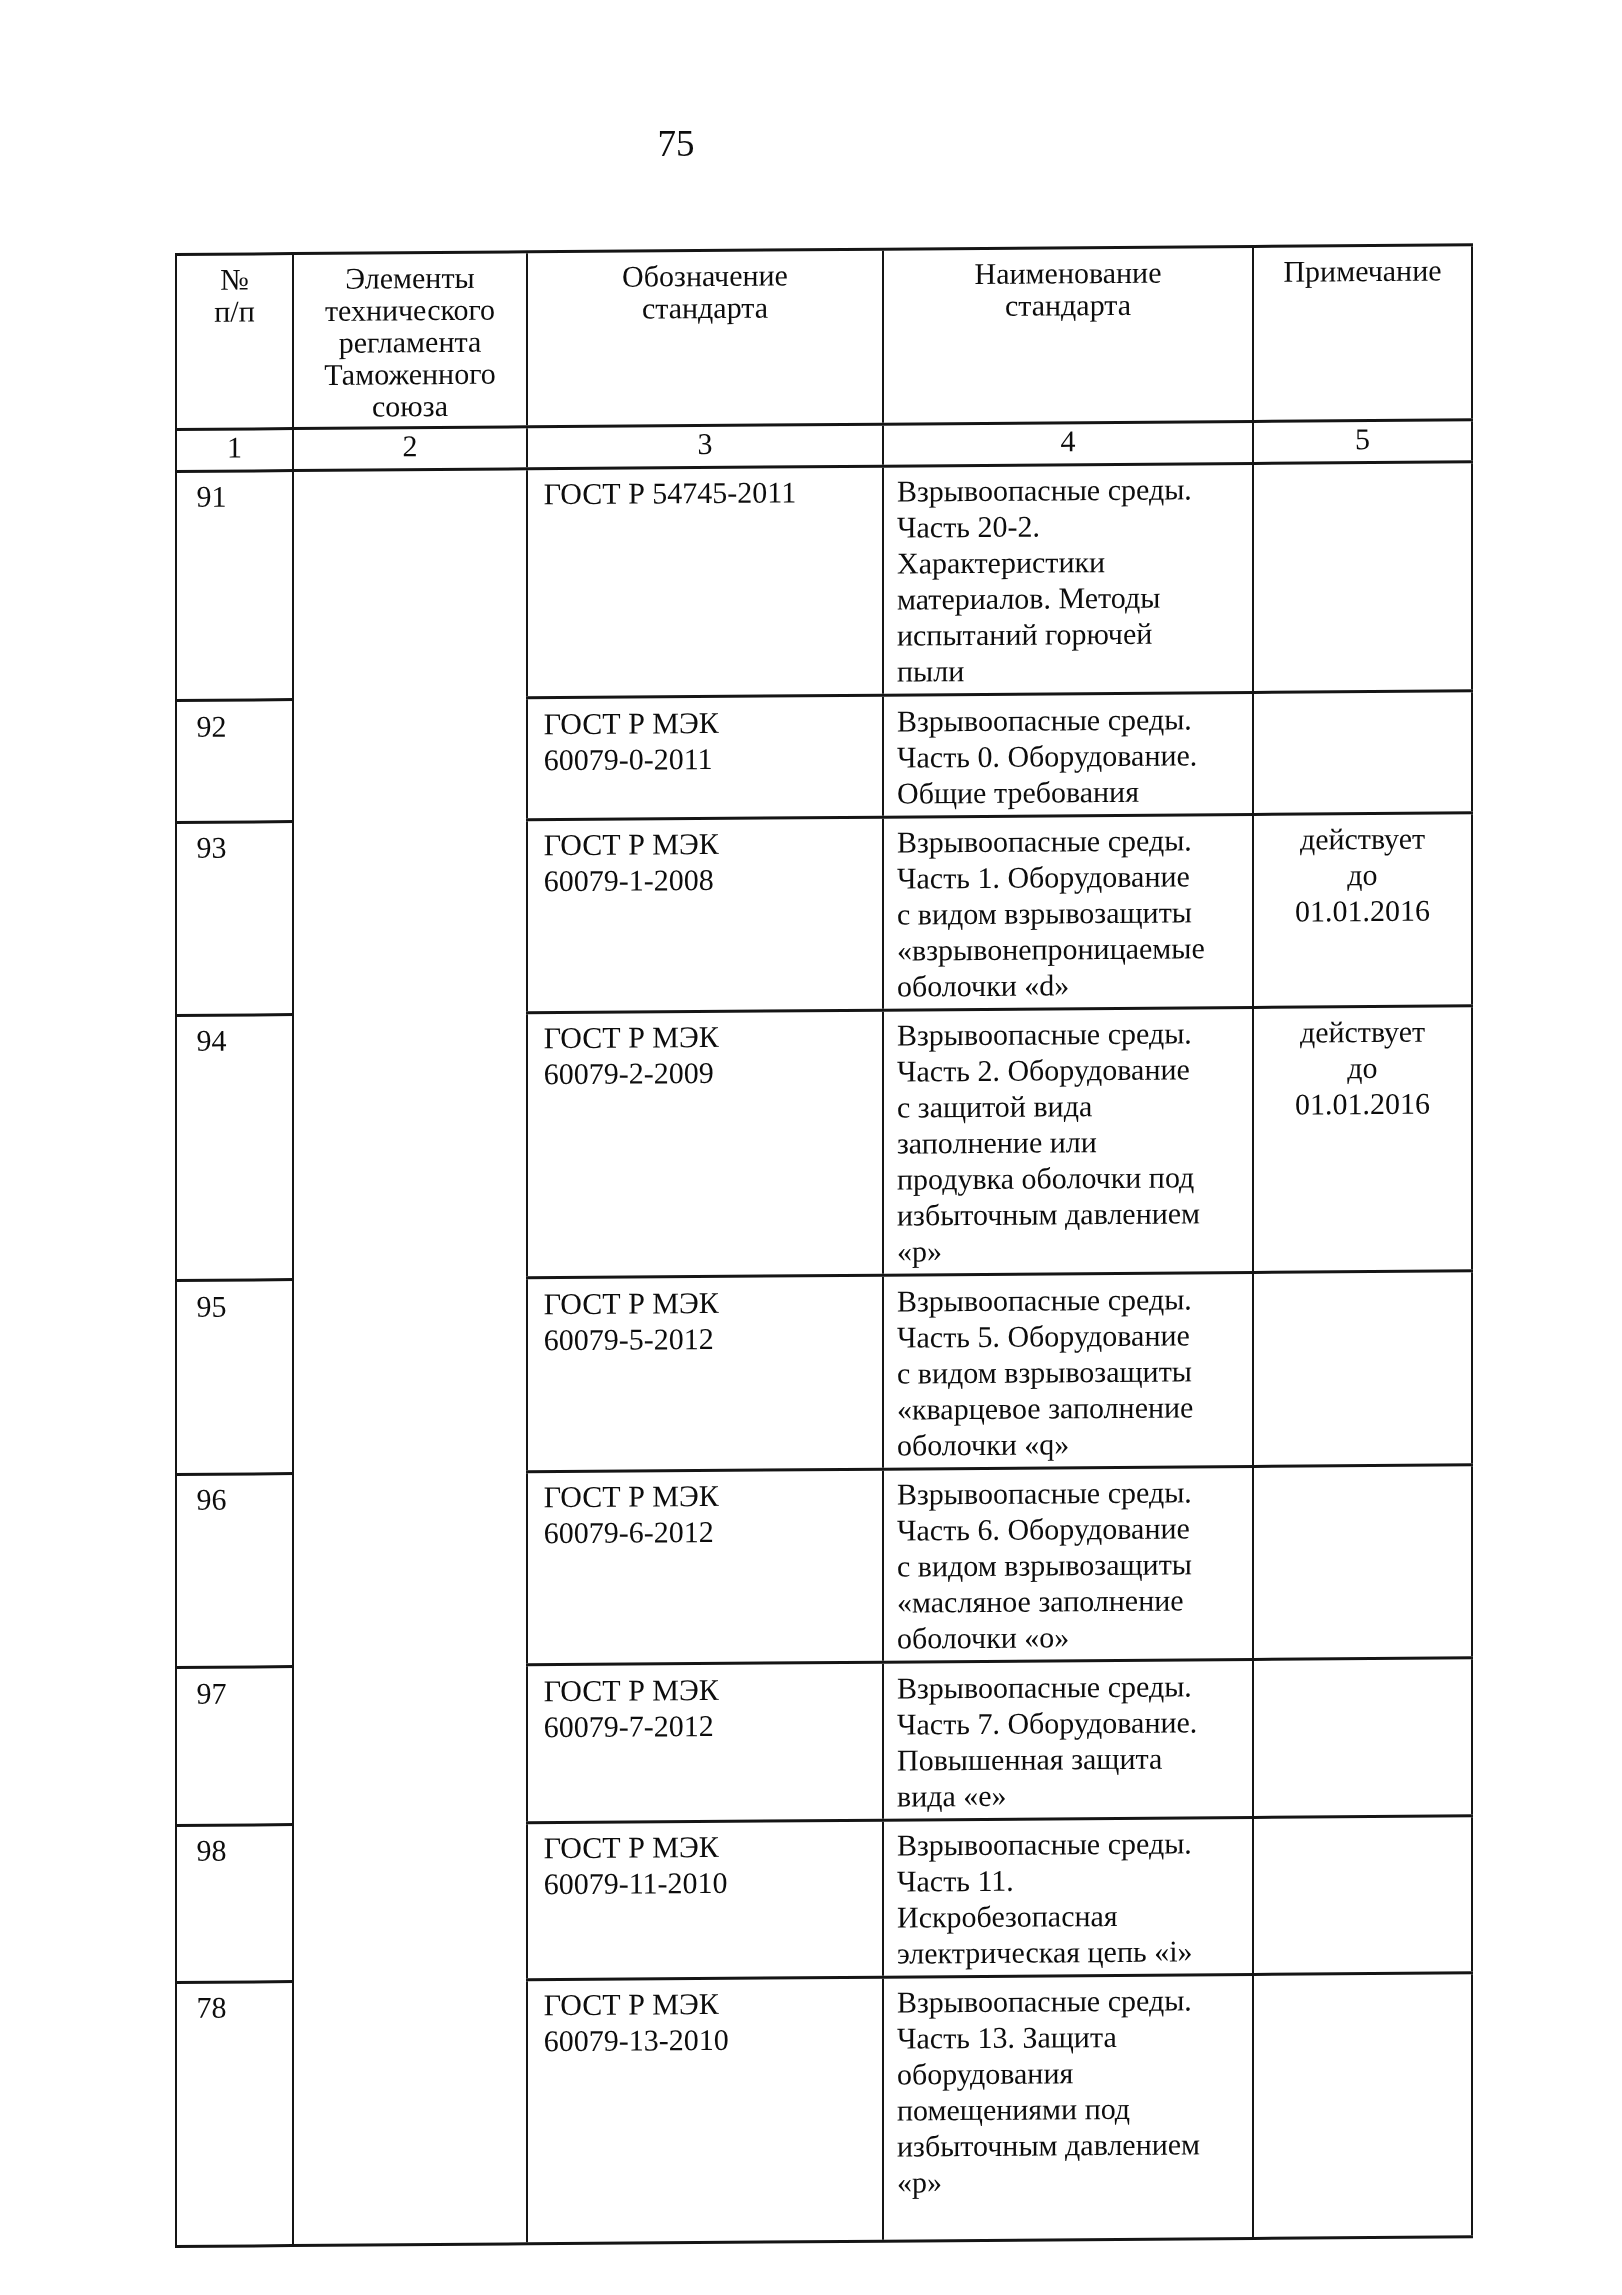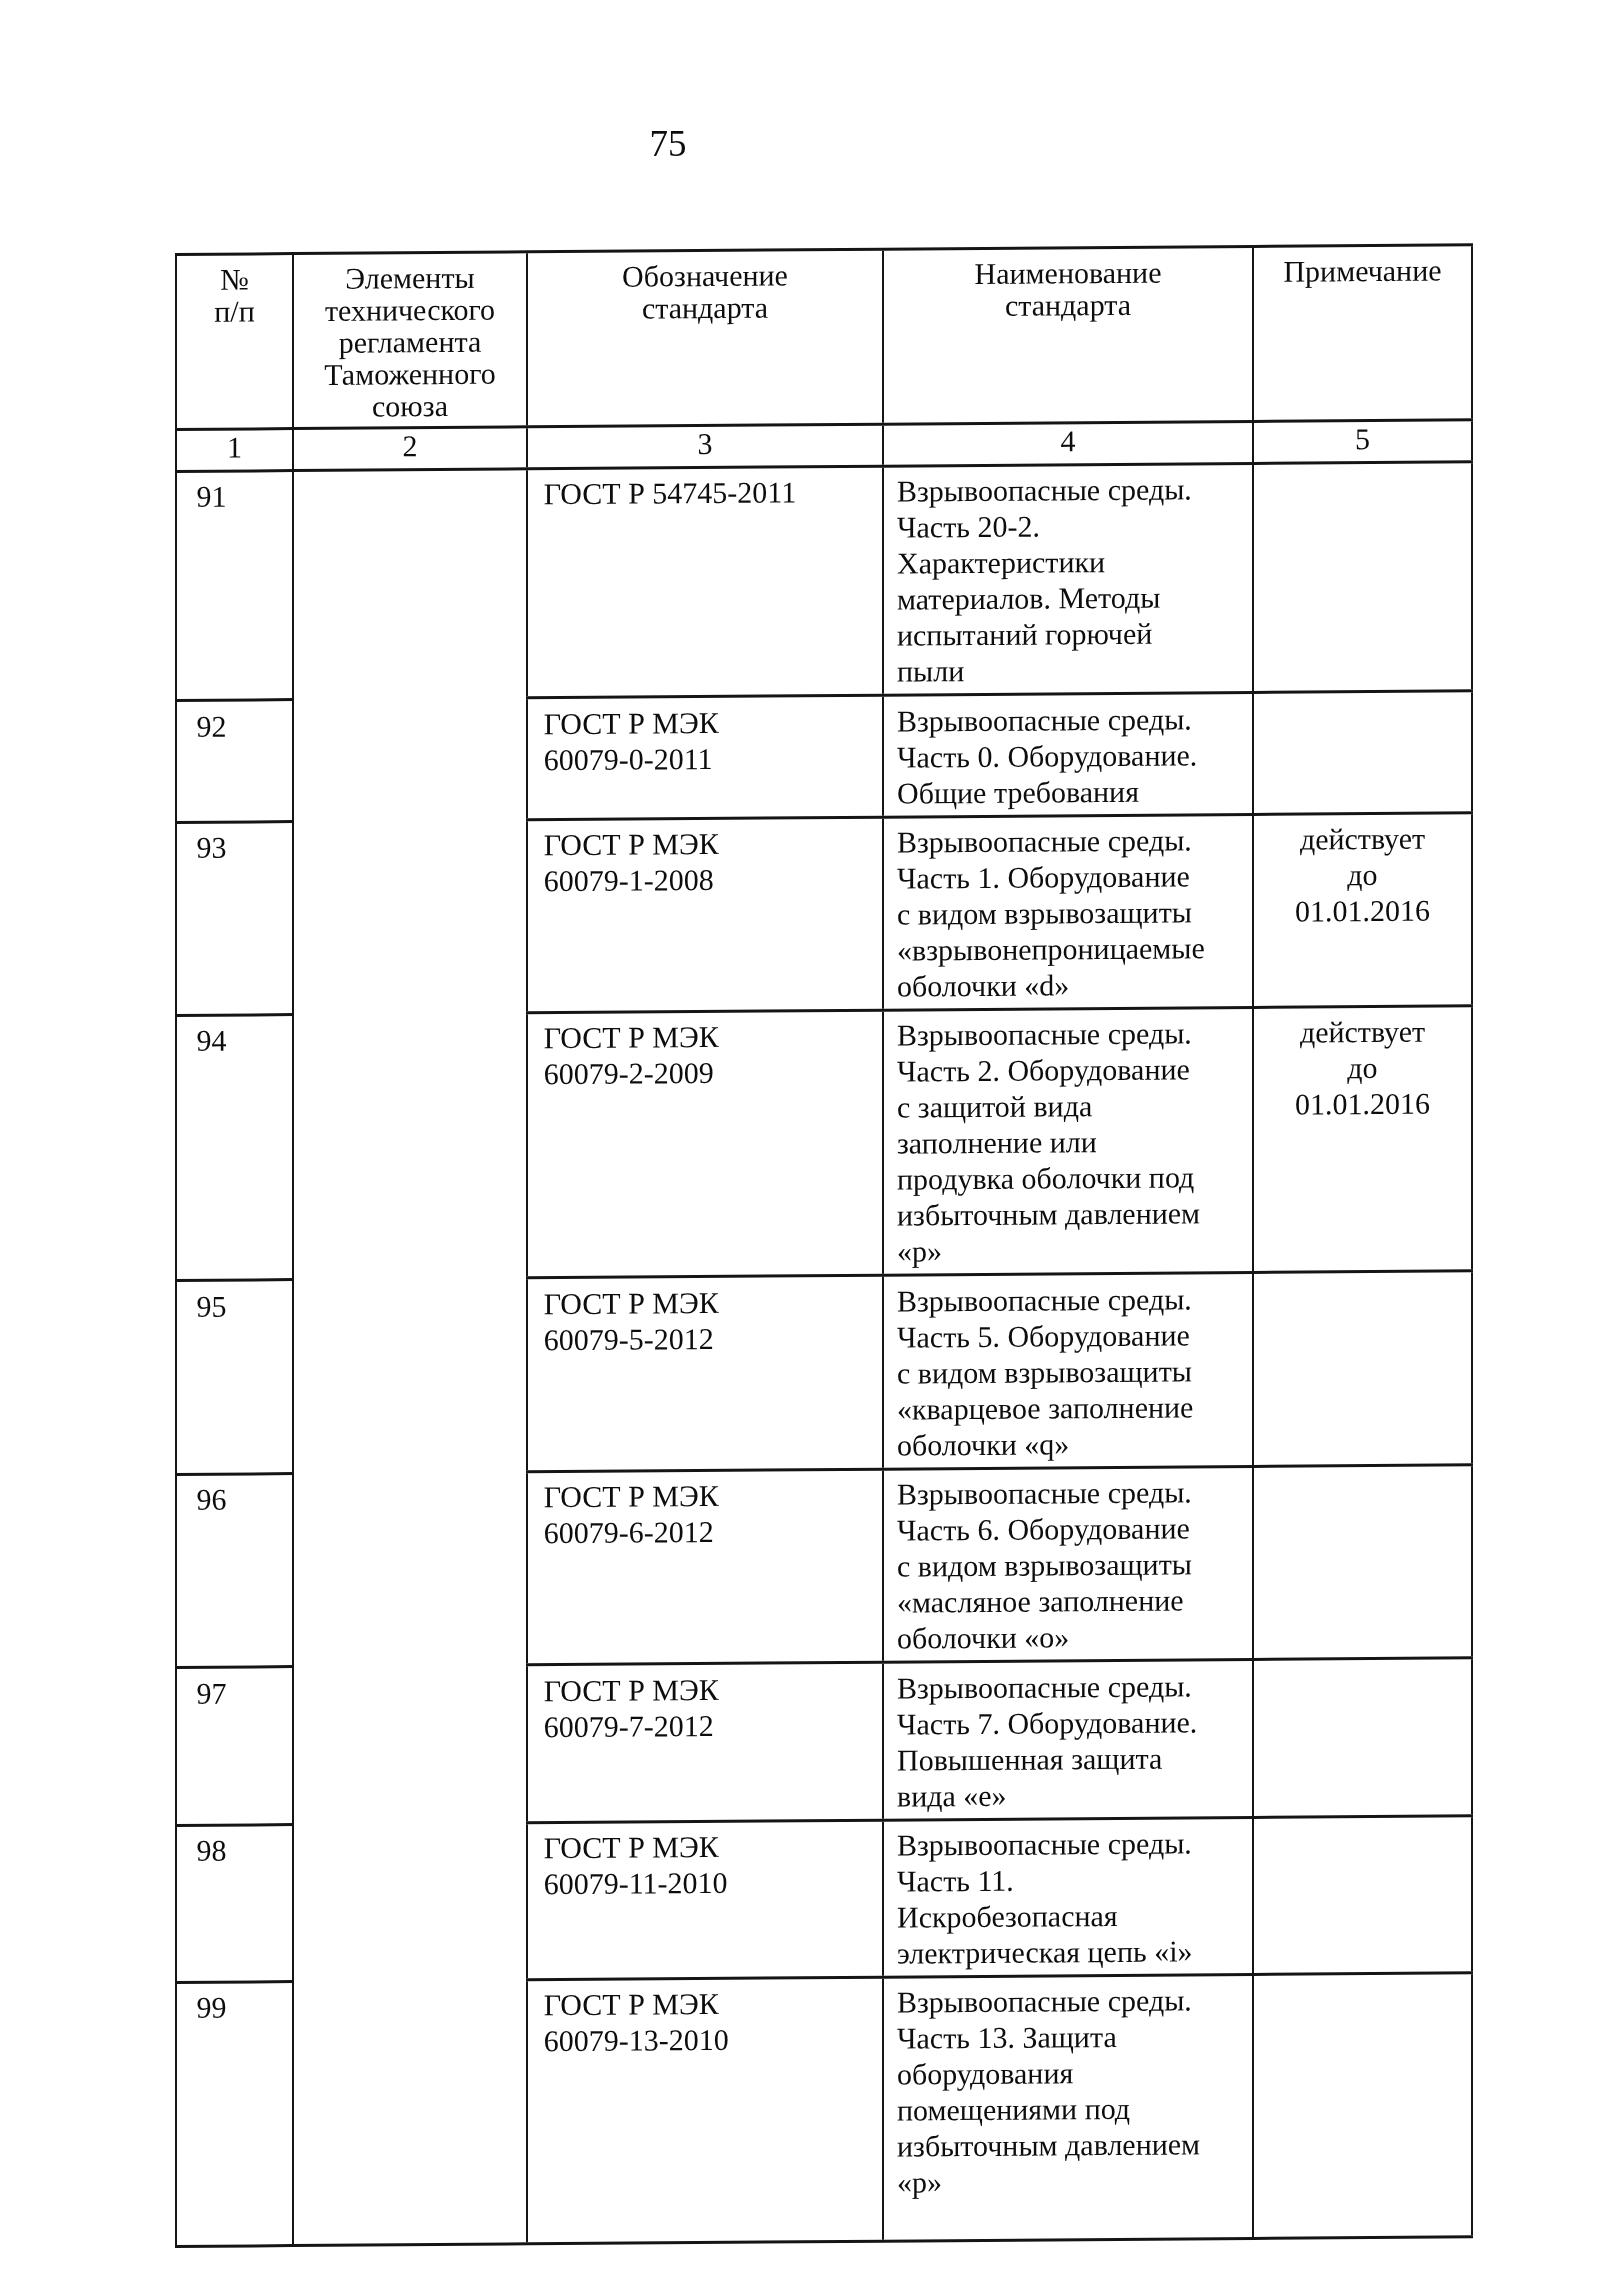--- a/index.html
+++ b/index.html
@@ -5,21 +5,21 @@
   html,body{margin:0;padding:0}
   body{
     width:1622px;height:2295px;
     background:#ffffff;
     position:relative;
     font-family:"Liberation Serif","DejaVu Serif",serif;
     color:#0d0d0d;
     overflow:hidden;
   }
   .page-number{
-    position:absolute;top:124px;left:0;width:1336px;
+    position:absolute;top:124px;left:8px;width:1336px;
     text-align:center;font-size:37px;line-height:39px;
   }
   .table-wrap{
     position:absolute;left:175px;top:253px;width:1297px;
     transform:skewY(-0.43deg);
     transform-origin:0 0;
   }
   table{border-collapse:collapse;table-layout:fixed;width:100%}
   td{
     border:2.6px solid #151515;
@@ -170,21 +170,21 @@
         <td class="cnum">98</td>
         <td class="cdes">ГОСТ Р МЭК
 60079-11-2010</td>
         <td class="cname">Взрывоопасные среды.
 Часть 11.
 Искробезопасная
 электрическая цепь «i»</td>
         <td class="cnote"></td>
       </tr>
       <tr class="r99">
-        <td class="cnum">99</td>
+        <td class="cnum">78</td>
         <td class="cdes">ГОСТ Р МЭК
 60079-13-2010</td>
         <td class="cname">Взрывоопасные среды.
 Часть 13. Защита
 оборудования
 помещениями под
 избыточным давлением
 «р»</td>
         <td class="cnote"></td>
       </tr>

